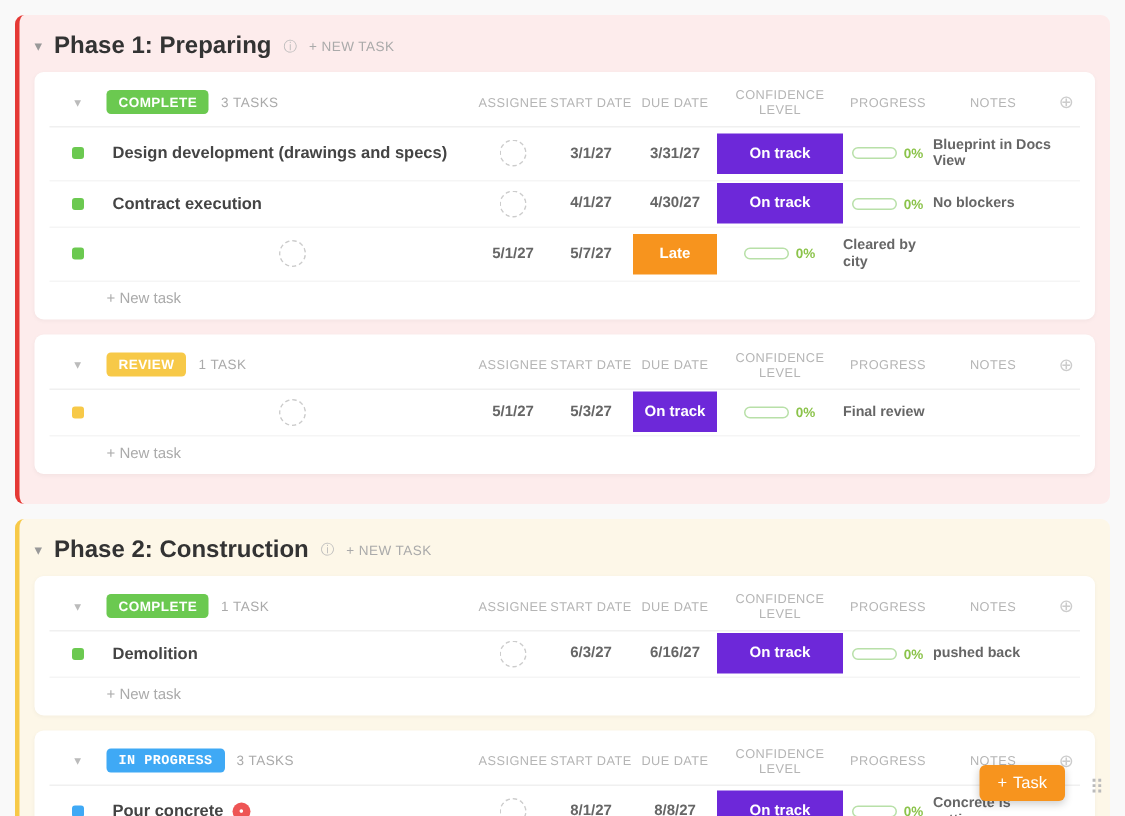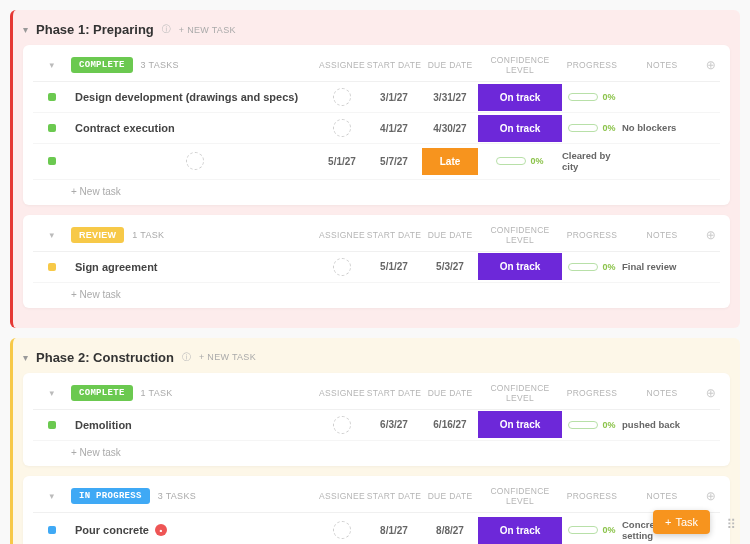--- a/index.html
+++ b/index.html
@@ -2,25 +2,25 @@
 <html><head>
 <meta charset="utf-8">
 <style>
 * { box-sizing: border-box; margin: 0; padding: 0; }
 body { font-family: -apple-system, BlinkMacSystemFont, "Segoe UI", sans-serif; background: #f9f9f9; font-size: 11px; color: #555; padding: 10px; width: 750px; }
 .phase { border-radius: 6px; margin-bottom: 10px; padding: 8px 10px 10px 10px; position: relative; }
 .phase-red { background: #fdecec; border-left: 3px solid #e53935; }
 .phase-yellow { background: #fdf7e8; border-left: 3px solid #f7c948; }
 .phase-header { display: flex; align-items: center; gap: 8px; padding: 4px 0 8px 0; }
 .phase-toggle { color: #999; font-size: 10px; }
-.phase-title { font-weight: 700; font-size: 13px; color: #333; }
+.phase-title { font-weight: 700; font-size: 16px; color: #333; }
 .new-task-btn { color: #aaa; font-size: 9px; letter-spacing: 0.3px; }
 .group { background: #fff; border-radius: 6px; margin-bottom: 10px; padding: 8px 10px; box-shadow: 0 1px 3px rgba(0,0,0,0.04); }
 .status-pill { color: #fff; font-size: 9px; font-weight: 600; padding: 3px 8px; border-radius: 3px; letter-spacing: 0.3px; }
-.status-complete { background: #6bc950; font-family: Liberation Mono, monospace; }
+.status-complete { background: #6bc950; }
 .status-review { background: #f7c948; }
 .status-inprogress { background: #3fa9f5; font-family: Liberation Mono, monospace; }
 .task-count { color: #aaa; font-size: 9px; letter-spacing: 0.3px; }
 .column-headers { display: grid; grid-template-columns: 38px 1fr 48px 56px 56px 84px 60px 80px 18px; align-items: center; color: #b5b5b5; font-size: 8.5px; letter-spacing: 0.3px; text-align: center; padding: 2px 0 6px 0; border-bottom: 1px solid #f0f0f0; }
 .column-headers .task-col { text-align: left; }
 .task-row { display: grid; grid-template-columns: 38px 1fr 48px 56px 56px 84px 60px 80px 18px; align-items: center; padding: 6px 0; border-bottom: 1px solid #f5f5f5; font-weight: bold; }
 .task-row:last-of-type { border-bottom: none; }
 .status-dot-cell { display: flex; justify-content: center; }
 .status-dot { width: 8px; height: 8px; border-radius: 2px; display: inline-block; }
 .dot-green { background: #6bc950; }
@@ -79,20 +79,21 @@
         <span class="assignee-cell">
             <span class="assignee-icon"></span>
           </span>
         <span class="date-cell">3/1/27</span>
         <span class="date-cell">3/31/27</span>
         <span class="confidence-cell conf-green">On track</span>
         <span class="progress-cell">
           <span class="progress-bar"></span>
           <span class="progress-pct">0%</span>
         </span>
+        <span class="notes-cell">Blueprint in Docs View</span>
         <span></span>
       </div>
         <div class="task-row">
         <span class="status-dot-cell">
             <span class="status-dot dot-green"></span>
           </span>
         <span class="task-name">Contract execution </span>
         <span class="assignee-cell">
             <span class="assignee-icon"></span>
           </span>
@@ -137,21 +138,20 @@
       <span>DUE DATE</span>
       <span>CONFIDENCE LEVEL</span>
       <span>PROGRESS</span>
       <span>NOTES</span>
       <span class="plus-col">⊕</span>
     </div>
         <div class="task-row">
         <span class="status-dot-cell">
             <span class="status-dot dot-yellow"></span>
           </span>
-        <span class="task-name">Sign agreement </span>
         <span class="assignee-cell">
             <span class="assignee-icon"></span>
           </span>
         <span class="date-cell">5/1/27</span>
         <span class="date-cell">5/3/27</span>
         <span class="confidence-cell conf-green">On track</span>
         <span class="progress-cell">
           <span class="progress-bar"></span>
           <span class="progress-pct">0%</span>
         </span>

